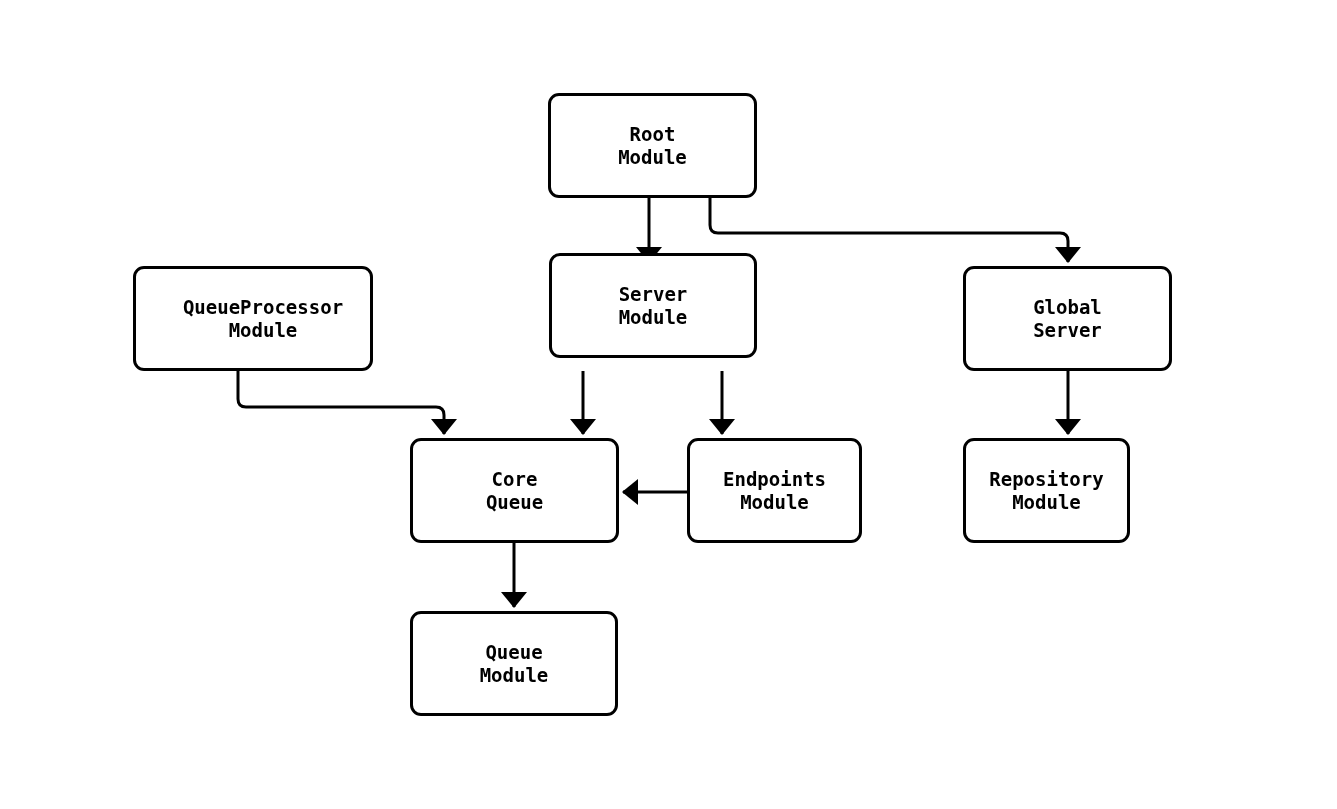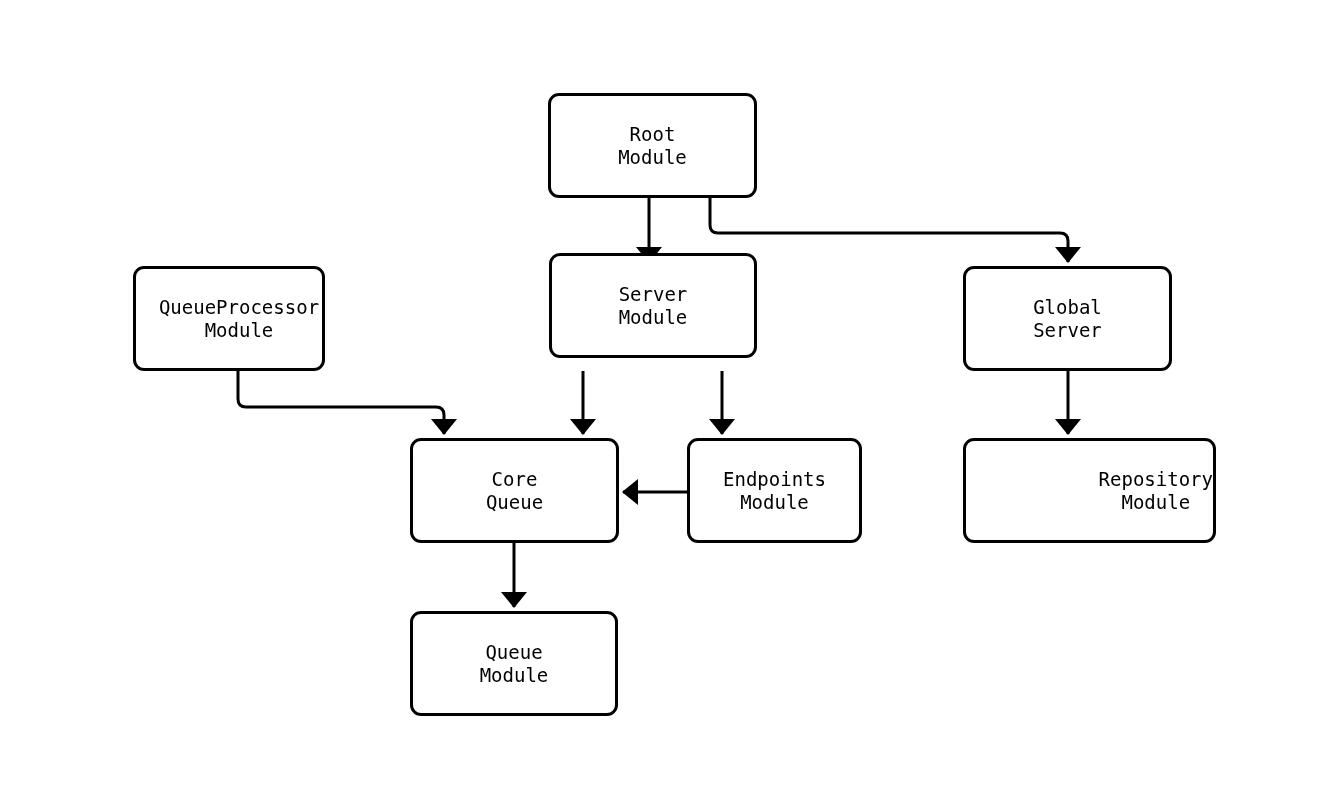--- a/index.html
+++ b/index.html
@@ -34,35 +34,35 @@
     position: absolute;
     box-sizing: border-box;
     background: #ffffff;
     border: 3px solid #000000;
     border-radius: 11px;
     display: flex;
     align-items: center;
     justify-content: center;
   }
   .node .label {
-    font-weight: normal;
+    font-weight: bold;
     font-size: 19px;
     line-height: 23px;
     color: #000000;
     text-align: center;
     white-space: pre-line;
   }
   
   .n-root          { left: 548px; top:  93px; width: 209px; height: 105px; }
-  .n-queueproc     { left: 133px; top: 266px; width: 192px; height: 105px; padding-left: 20px; }
+  .n-queueproc     { left: 133px; top: 266px; width: 240px; height: 105px; padding-left: 20px; }
   .n-server        { left: 549px; top: 253px; width: 208px; height: 105px; }
   .n-global        { left: 963px; top: 266px; width: 209px; height: 105px; }
   .n-core          { left: 410px; top: 438px; width: 209px; height: 105px; }
   .n-endpoints     { left: 687px; top: 438px; width: 175px; height: 105px; }
-  .n-repository    { left: 963px; top: 438px; width: 253px; height: 105px; justify-content: flex-end; }
+  .n-repository    { left: 963px; top: 438px; width: 167px; height: 105px; }
   .n-queue         { left: 410px; top: 611px; width: 208px; height: 105px; align-items: center; }
 </style>
 </head>
 <body>
 
 <div class="canvas">
 
   <svg class="edges-layer" width="1337" height="809" viewBox="0 0 1337 809" xmlns="http://www.w3.org/2000/svg">
     <defs>
       <marker id="arrowhead" viewBox="0 0 16 26" refX="15" refY="13" markerWidth="16" markerHeight="26" markerUnits="userSpaceOnUse" orient="auto">

